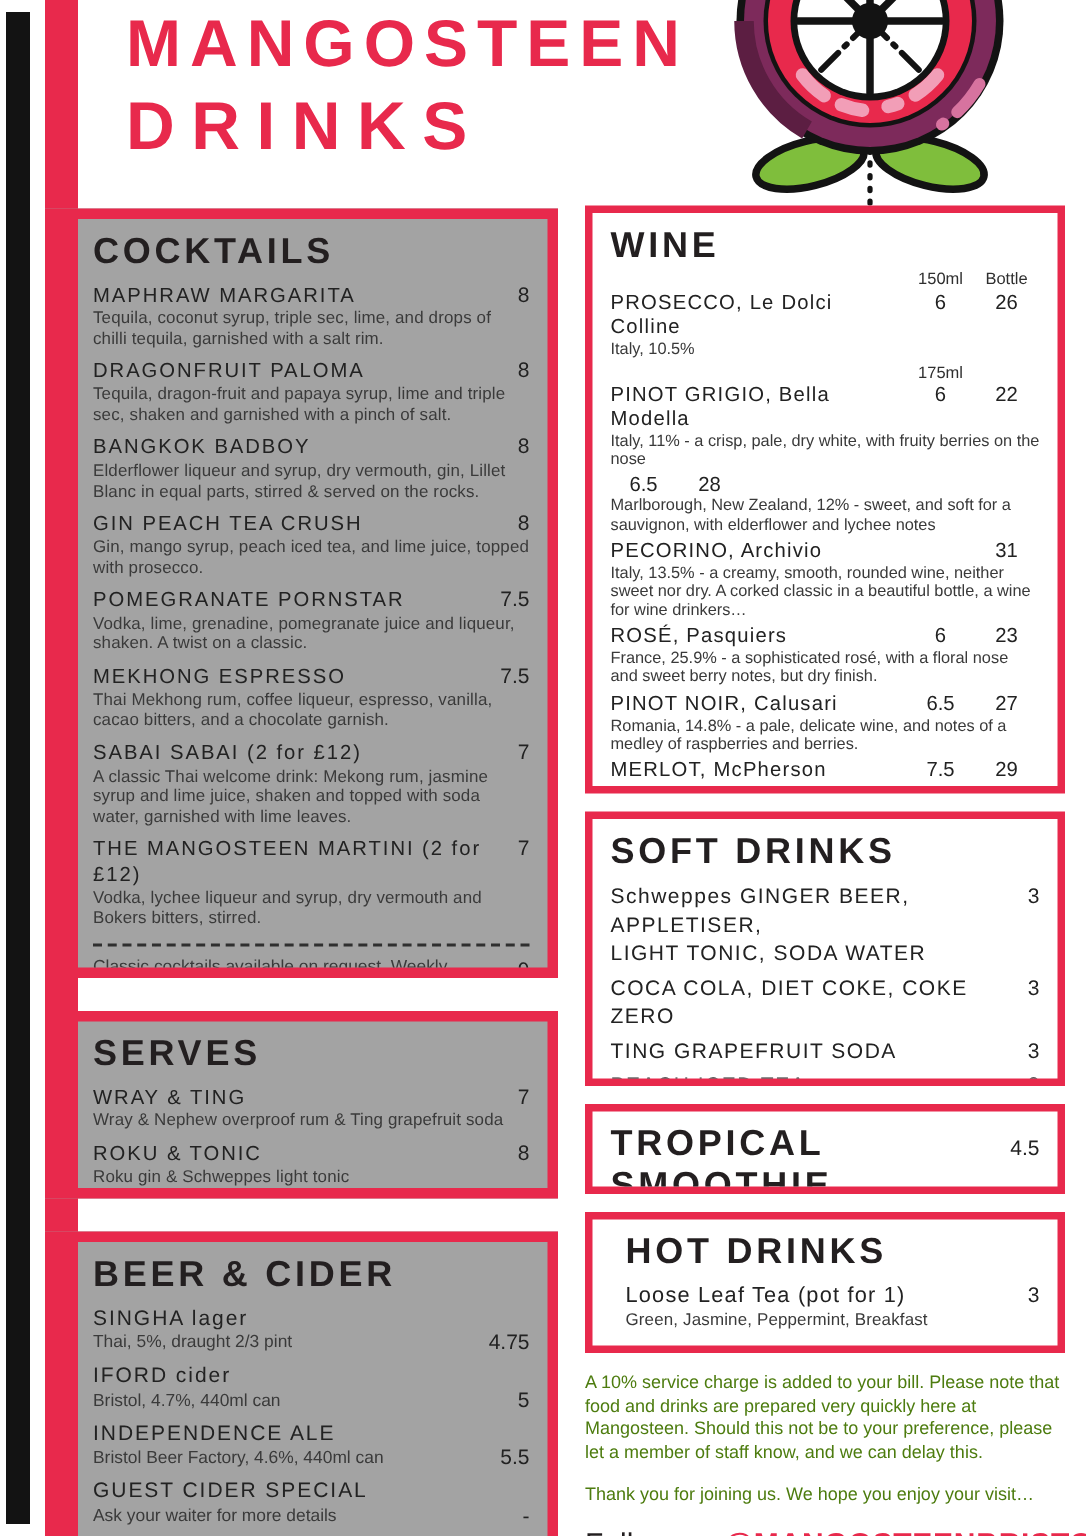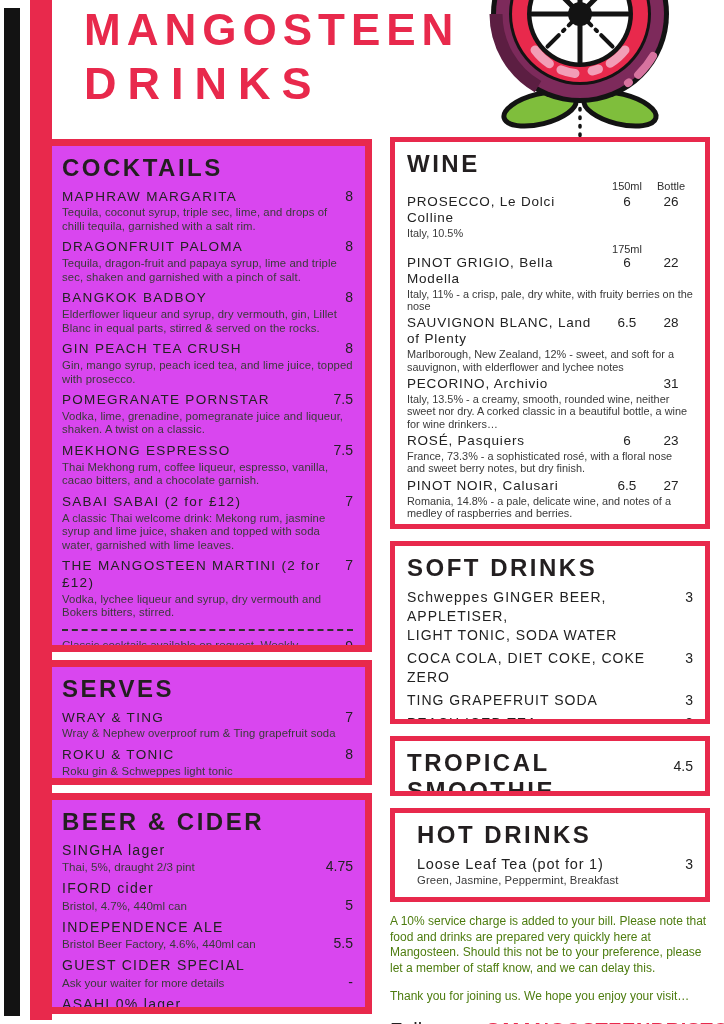--- a/index.html
+++ b/index.html
@@ -17,21 +17,21 @@
 
   .brand{position:absolute;left:84px;top:6px;color:var(--red);z-index:3;}
   .brand-line1{font-size:44px;font-weight:700;letter-spacing:6px;line-height:48px;}
   .brand-line2{font-size:45px;font-weight:700;letter-spacing:11px;line-height:60px;}
 
   .logo{position:absolute;left:480px;top:0;width:200px;height:150px;overflow:hidden;z-index:2;}
 
   .col-left{position:absolute;left:30px;top:139px;width:342px;z-index:2;}
   .col-right{position:absolute;left:390px;top:137px;width:320px;z-index:2;}
 
-  .box{background:#d946ef;border:7px solid var(--red);border-left-width:22px;margin-bottom:8px;
+  .box{background:#a3a3a3;border:7px solid var(--red);border-left-width:22px;margin-bottom:22px;
        padding:6px 12px 4px 10px;overflow:hidden;}
   .box-r{background:#fff;border:5px solid var(--red);margin-bottom:12px;padding:6px 12px 4px 12px;overflow:hidden;}
 
   .h-cocktails{height:513px;}
   .h-serves{height:125px;}
   .h-beer{height:221px;}
   .h-wine{height:392px;}
   .h-soft{height:183px;}
   .h-smoothie{height:60px;}
   .h-hot{height:94px;padding-left:22px;}
@@ -307,21 +307,20 @@
               <span class="wine-price">22</span>
             </div>
             <div class="wine-desc">Italy, 11% - a crisp, pale, dry white, with fruity berries on the nose</div>
           </div>
 
           <div class="wine-item">
             <div class="pre-row">
               
             </div>
             <div class="wine-row">
-              <span class="wine-name">SAUVIGNON BLANC, Land of Plenty</span>
               <span class="wine-price">6.5</span>
               <span class="wine-price">28</span>
             </div>
             <div class="wine-desc">Marlborough, New Zealand, 12% - sweet, and soft for a sauvignon, with elderflower and lychee notes</div>
           </div>
 
           <div class="wine-item">
             <div class="pre-row">
               
             </div>
@@ -335,21 +334,21 @@
 
           <div class="wine-item">
             <div class="pre-row">
               
             </div>
             <div class="wine-row">
               <span class="wine-name">ROSÉ, Pasquiers</span>
               <span class="wine-price">6</span>
               <span class="wine-price">23</span>
             </div>
-            <div class="wine-desc">France, 73.3% - a sophisticated rosé, with a floral nose and sweet berry notes, but dry finish.</div>
+            <div class="wine-desc">France, 25.9% - a sophisticated rosé, with a floral nose and sweet berry notes, but dry finish.</div>
           </div>
 
           <div class="wine-item">
             <div class="pre-row">
               
             </div>
             <div class="wine-row">
               <span class="wine-name">PINOT NOIR, Calusari</span>
               <span class="wine-price">6.5</span>
               <span class="wine-price">27</span>

